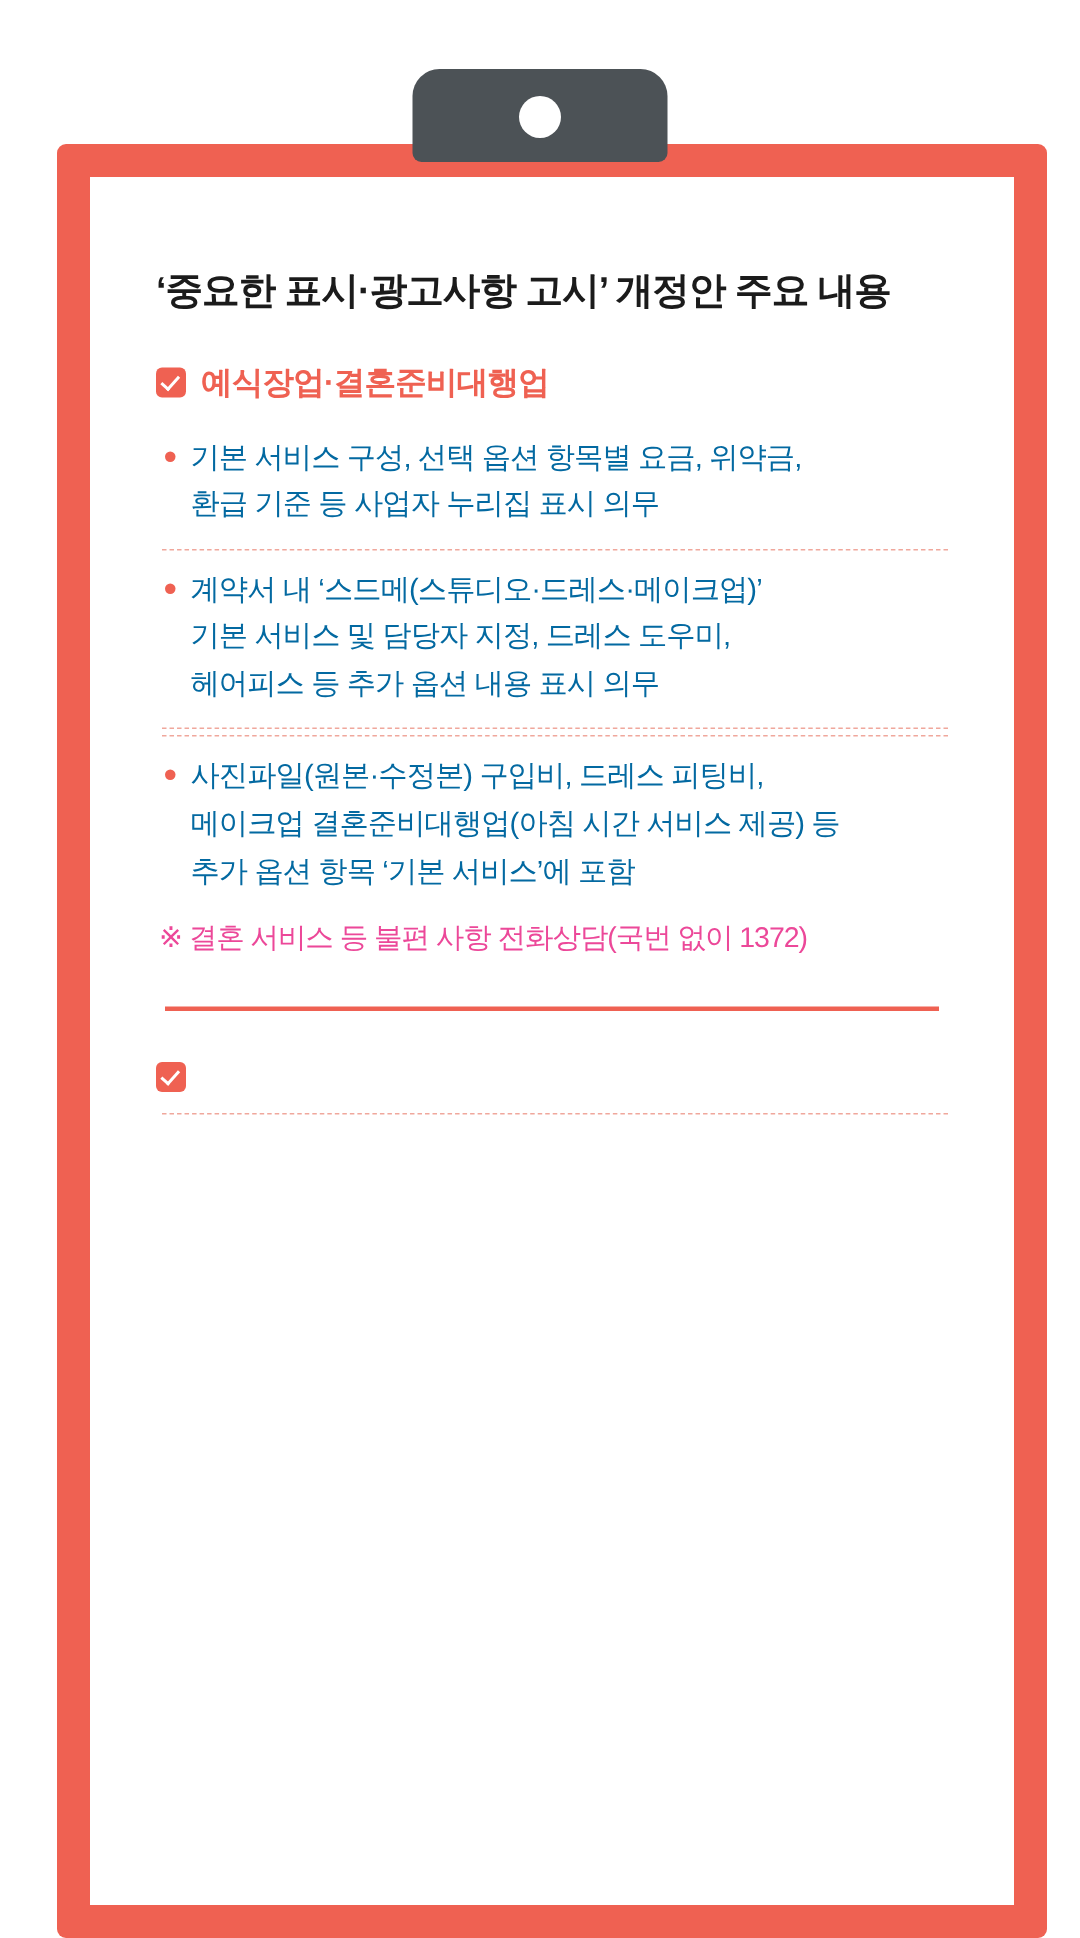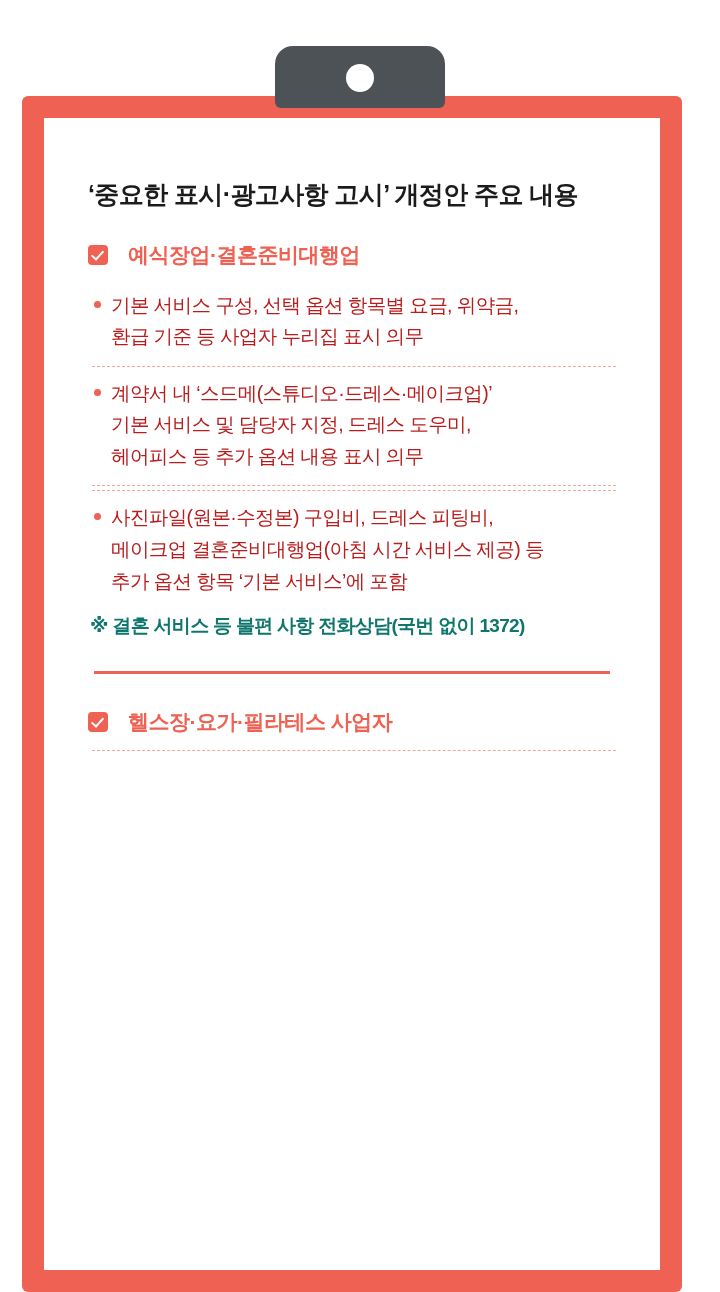--- a/index.html
+++ b/index.html
@@ -42,21 +42,21 @@
     height: 28px;
     margin-left: -14px;
     background: #ffffff;
     border-radius: 50%;
   }
 
   
   .board {
     position: absolute;
     top: 96px;
-    left: 22px;
+    left: 38px;
     width: 660px;
     height: 1196px;
     background: #ef6152;
     border-radius: 6px;
     box-sizing: border-box;
     padding: 22px;
     z-index: 2;
   }
   .paper {
     width: 100%;
@@ -74,21 +74,21 @@
     color: #1b1b1b;
     letter-spacing: -0.6px;
     margin: 12px 0 30px 0;
     line-height: 1.3;
   }
 
   
   .section-head {
     display: flex;
     align-items: center;
-    gap: 20px;
+    gap: 10px;
     margin-bottom: 14px;
   }
   .chk {
     width: 20px;
     height: 20px;
     background: #ef6152;
     border-radius: 4px;
     position: relative;
     flex: none;
   }
@@ -120,34 +120,34 @@
     flex: none;
     width: 7px;
     height: 7px;
     border-radius: 50%;
     background: #ef6152;
     margin-top: 11px;
   }
   .item-text {
     font-size: 19.5px;
     line-height: 1.62;
-    color: #b91c1c;
+    color: #0369a1;
     letter-spacing: -0.6px;
     white-space: pre-line;
   }
 
   .divider-dashed {
     border-top: 1.6px dashed #f0a79c;
     margin: 4px 0 4px 4px;
   }
 
   .note {
     font-size: 19px;
-    font-weight: bold;
-    color: #0f766e;
+    font-weight: normal;
+    color: #ec4899;
     letter-spacing: -0.7px;
     margin: 6px 0 0 2px;
     line-height: 1.5;
   }
 
   .rule-solid {
     border-top: 3px solid #ef6152;
     margin: 30px 6px 34px 6px;
   }
 </style>
@@ -194,21 +194,20 @@
       </div>
 
       <div class="note">※ 결혼 서비스 등 불편 사항 전화상담(국번 없이 1372)</div>
     </div>
 
     <div class="rule-solid"></div>
 
     <div>
       <div class="section-head">
         <span class="chk"></span>
-        <span class="section-title">헬스장·요가·필라테스 사업자</span>
       </div>
 
       <div class="divider-dashed"></div>
 
     </div>
 
   </div>
 </div>
 
 </body></html>

